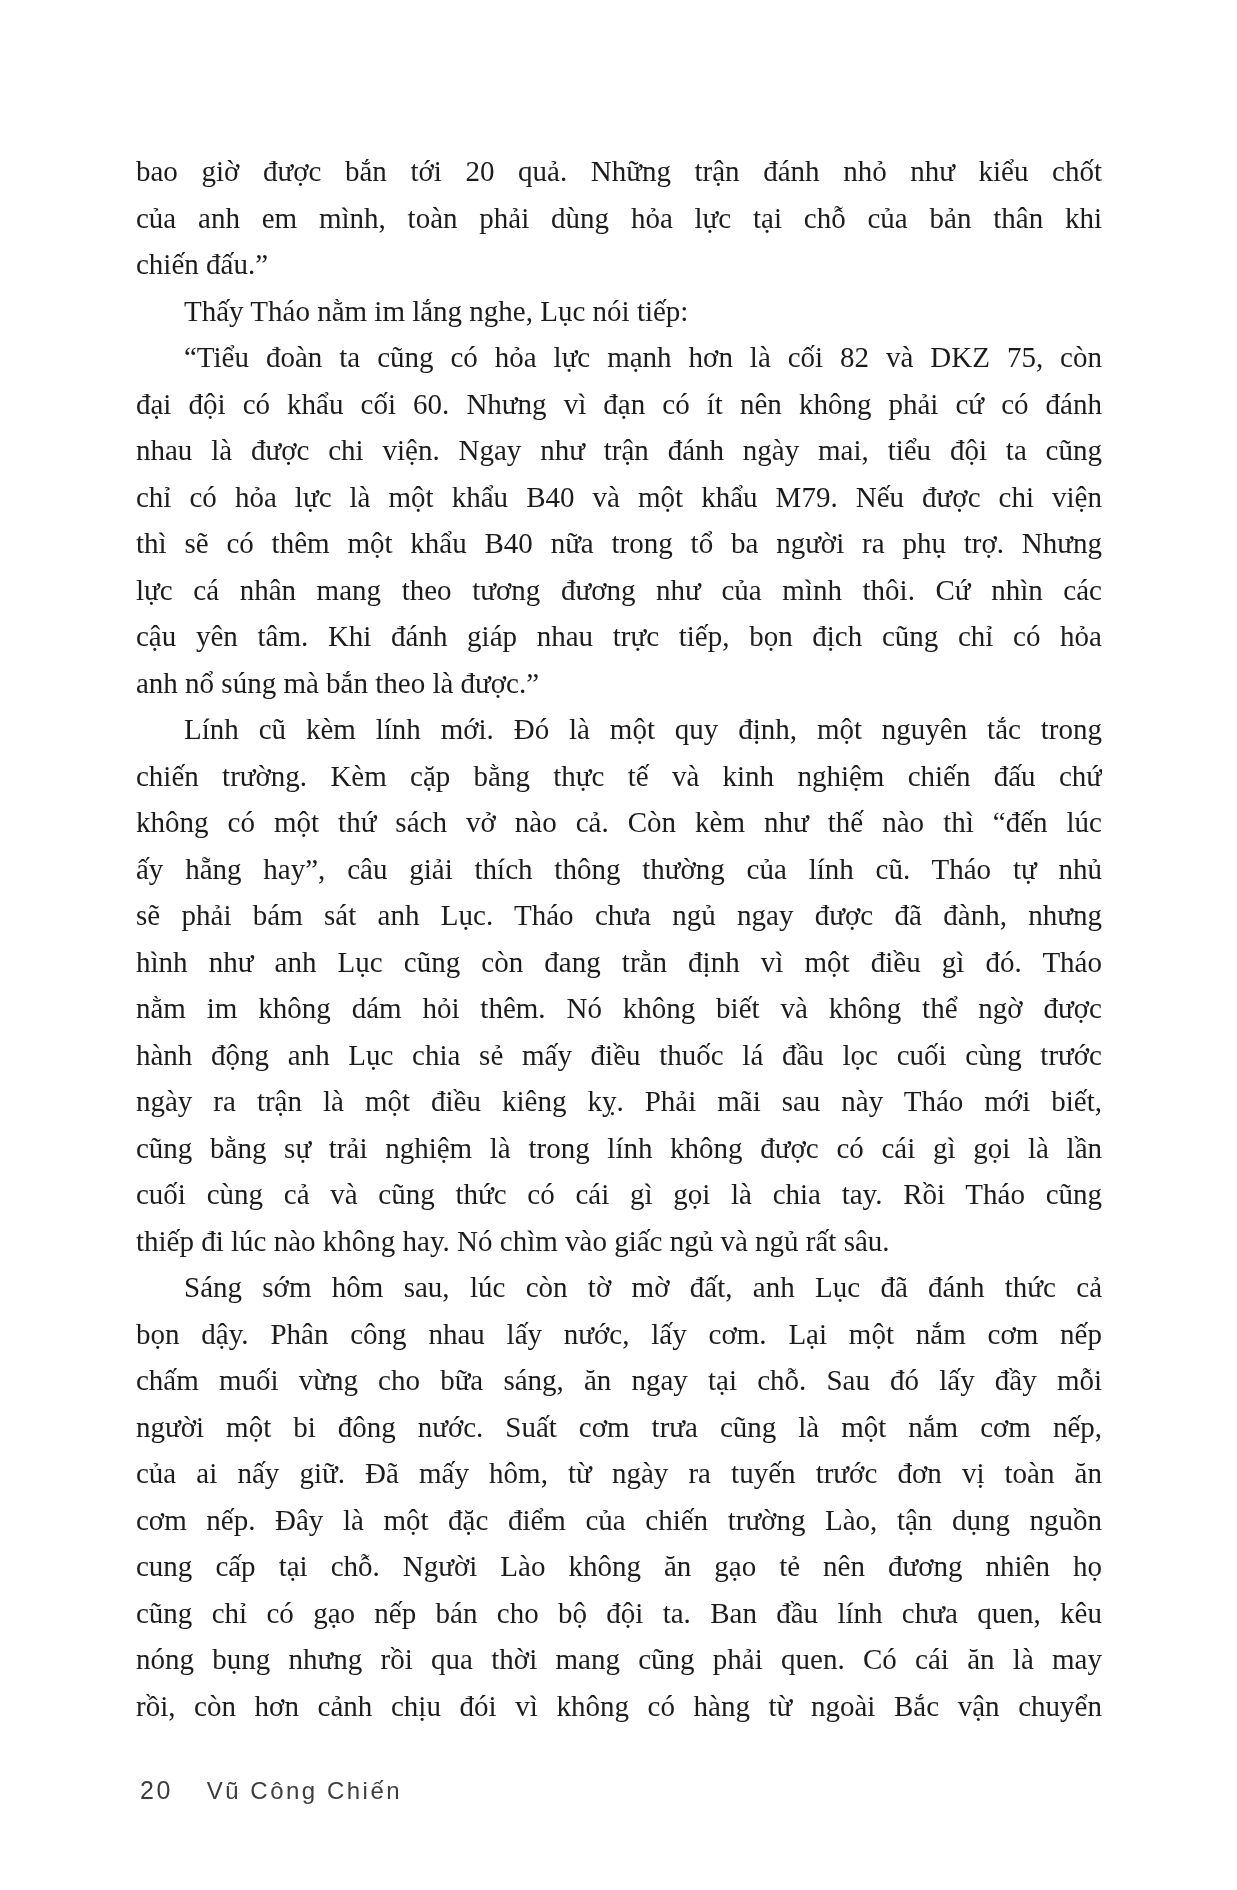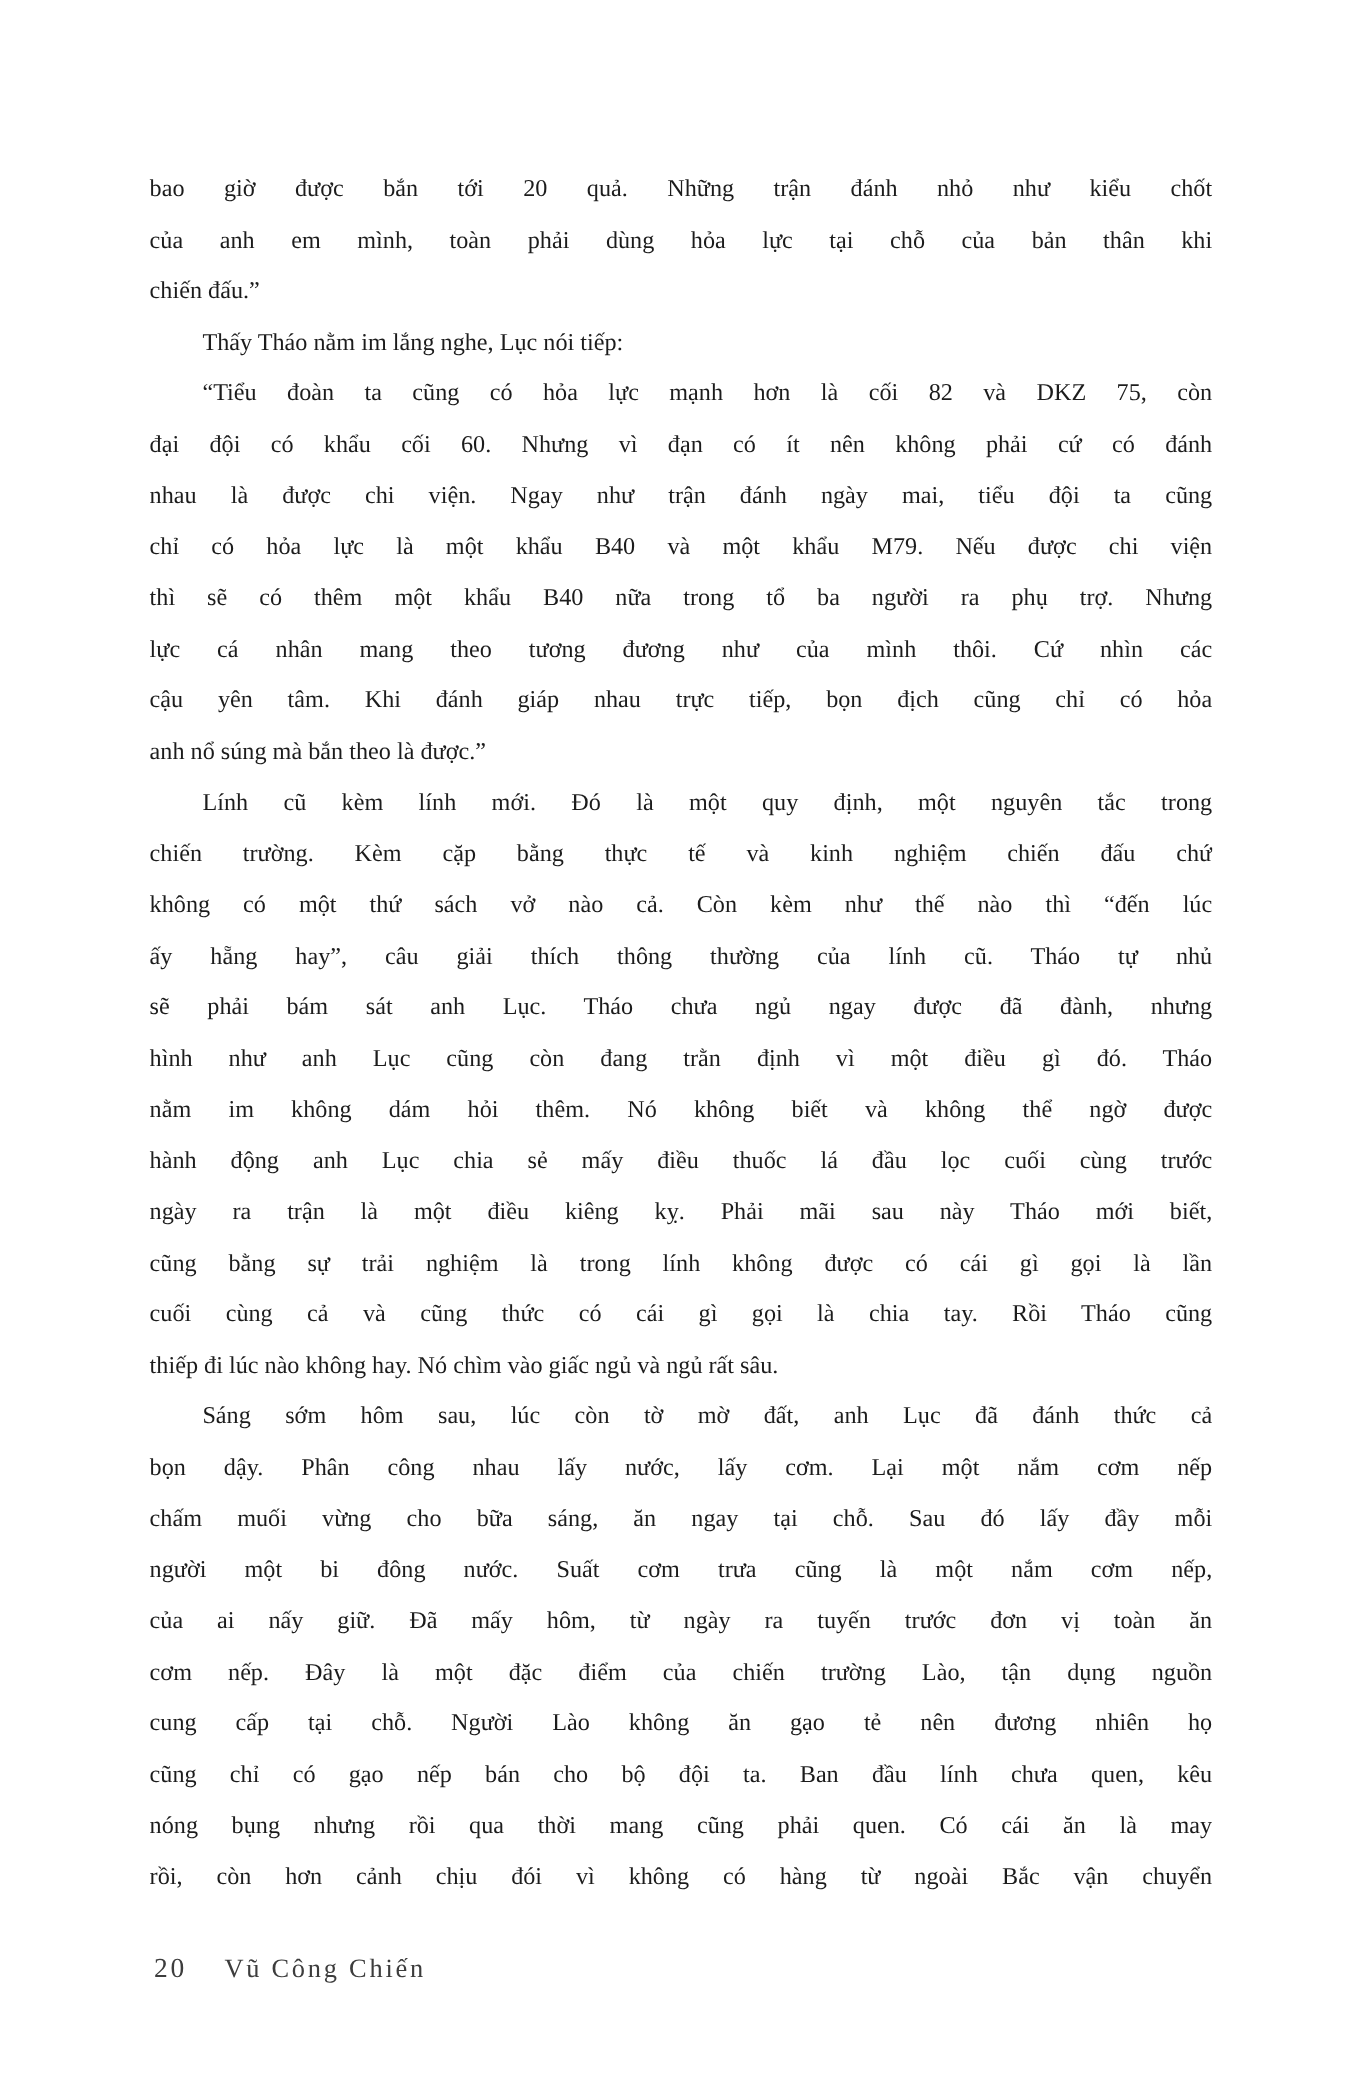--- a/index.html
+++ b/index.html
@@ -20,21 +20,21 @@
     left: 136px;
     top: 148px;
     width: 966px;
   }
   .paragraph {
     margin: 0;
     padding: 0;
   }
   .line {
     font-family: "Liberation Serif", serif;
-    font-size: 22px;
+    font-size: 29px;
     line-height: 46.5px;
     height: 46.5px;
     overflow: hidden;
     color: var(--body-text, #1c1c1c);
     text-align: justify;
     text-align-last: justify;
     white-space: normal;
   }
   .line.end {
     text-align-last: left;
@@ -42,21 +42,21 @@
   .line.indent {
     text-indent: 48px;
   }
   .footer {
     position: absolute;
     left: 140px;
     top: 1776px;
     display: flex;
     align-items: flex-end;
     gap: 34px;
-    font-family: Liberation Serif, serif;
+    font-family: Liberation Sans, sans-serif;
     font-size: 24px;
     letter-spacing: 2.5px;
     color: var(--footer-text, #3d3d3d);
   }
   .footer .pagenum {
     font-size: 25px;
   }
 </style>
 </head>
 <body>

